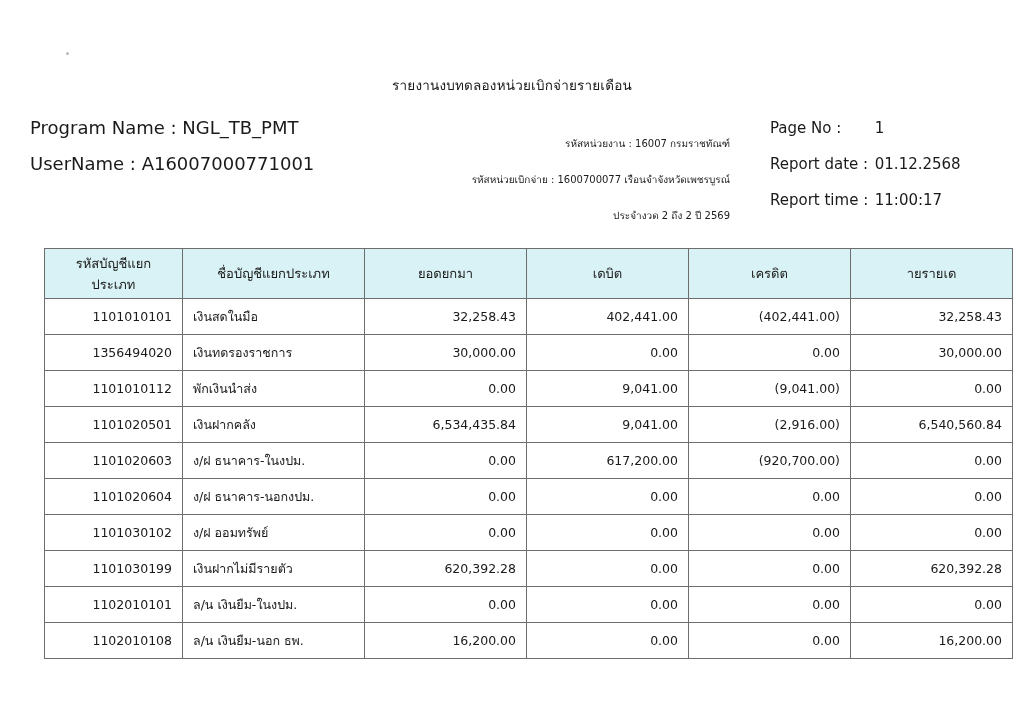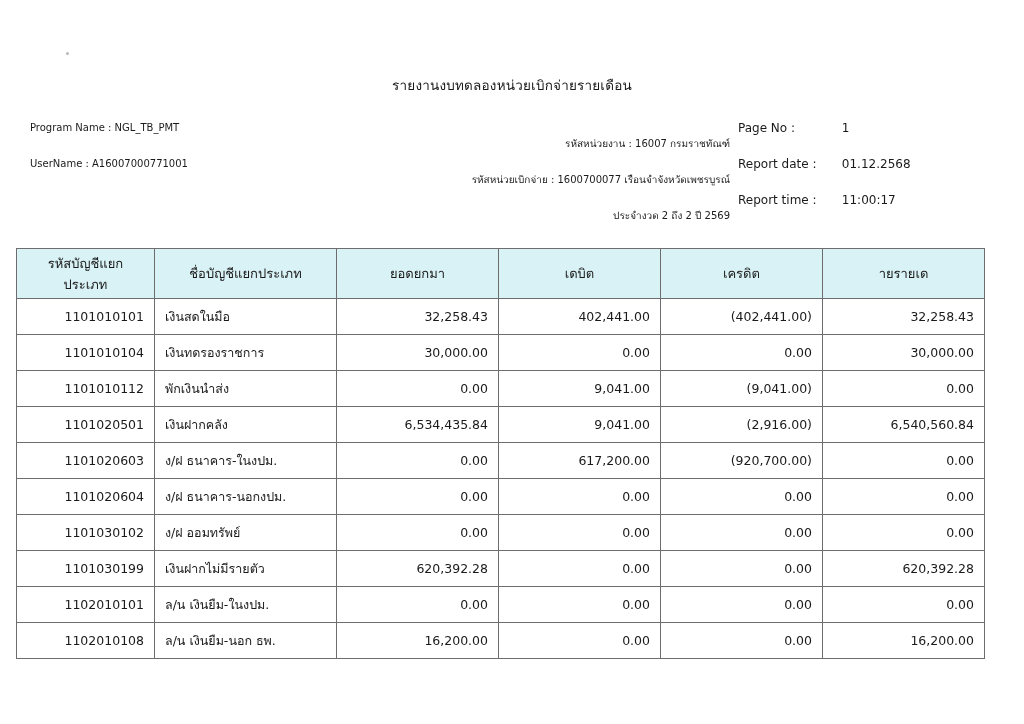--- a/index.html
+++ b/index.html
@@ -44,59 +44,59 @@
     top: 110px;
     left: 0;
     width: 1024px;
     height: 110px;
   }
   .hdr-left {
     position: absolute;
     left: 30px;
     top: 0;
     width: 330px;
-    font-size: 10px;
+    font-size: 18px;
     line-height: 36px;
   }
   .hdr-center {
     position: absolute;
     left: 330px;
     top: 16px;
     width: 400px;
     font-size: 10px;
     line-height: 36px;
     text-align: right;
   }
   .hdr-right {
     position: absolute;
-    left: 738px;
+    left: 770px;
     top: 0;
     width: 240px;
-    font-size: 12px;
+    font-size: 15px;
     line-height: 36px;
   }
   .hdr-right .row {
     display: block;
     white-space: nowrap;
   }
   .hdr-right .lbl {
     display: inline-block;
     width: 100px;
   }
   .hdr-right .val {
     display: inline-block;
   }
   .hdr-center .line {
     display: block;
     white-space: nowrap;
   }
   table.report {
     position: absolute;
     top: 248px;
-    left: 16px;
+    left: 44px;
     width: 968px;
     border-collapse: collapse;
     table-layout: fixed;
     font-size: 12.5px;
   }
   table.report th, table.report td {
     border: 1px solid #6d6d6d;
     padding: 0 10px;
     height: 36px;
     vertical-align: middle;
@@ -183,21 +183,21 @@
     <tbody>
       <tr>
         <td class="code">1101010101</td>
         <td class="name">เงินสดในมือ</td>
         <td class="num">32,258.43</td>
         <td class="num">402,441.00</td>
         <td class="num">(402,441.00)</td>
         <td class="num">32,258.43</td>
       </tr>
       <tr>
-        <td class="code">1101010104</td>
+        <td class="code">1356494020</td>
         <td class="name">เงินทดรองราชการ</td>
         <td class="num">30,000.00</td>
         <td class="num">0.00</td>
         <td class="num">0.00</td>
         <td class="num">30,000.00</td>
       </tr>
       <tr>
         <td class="code">1101010112</td>
         <td class="name">พักเงินนำส่ง</td>
         <td class="num">0.00</td>

